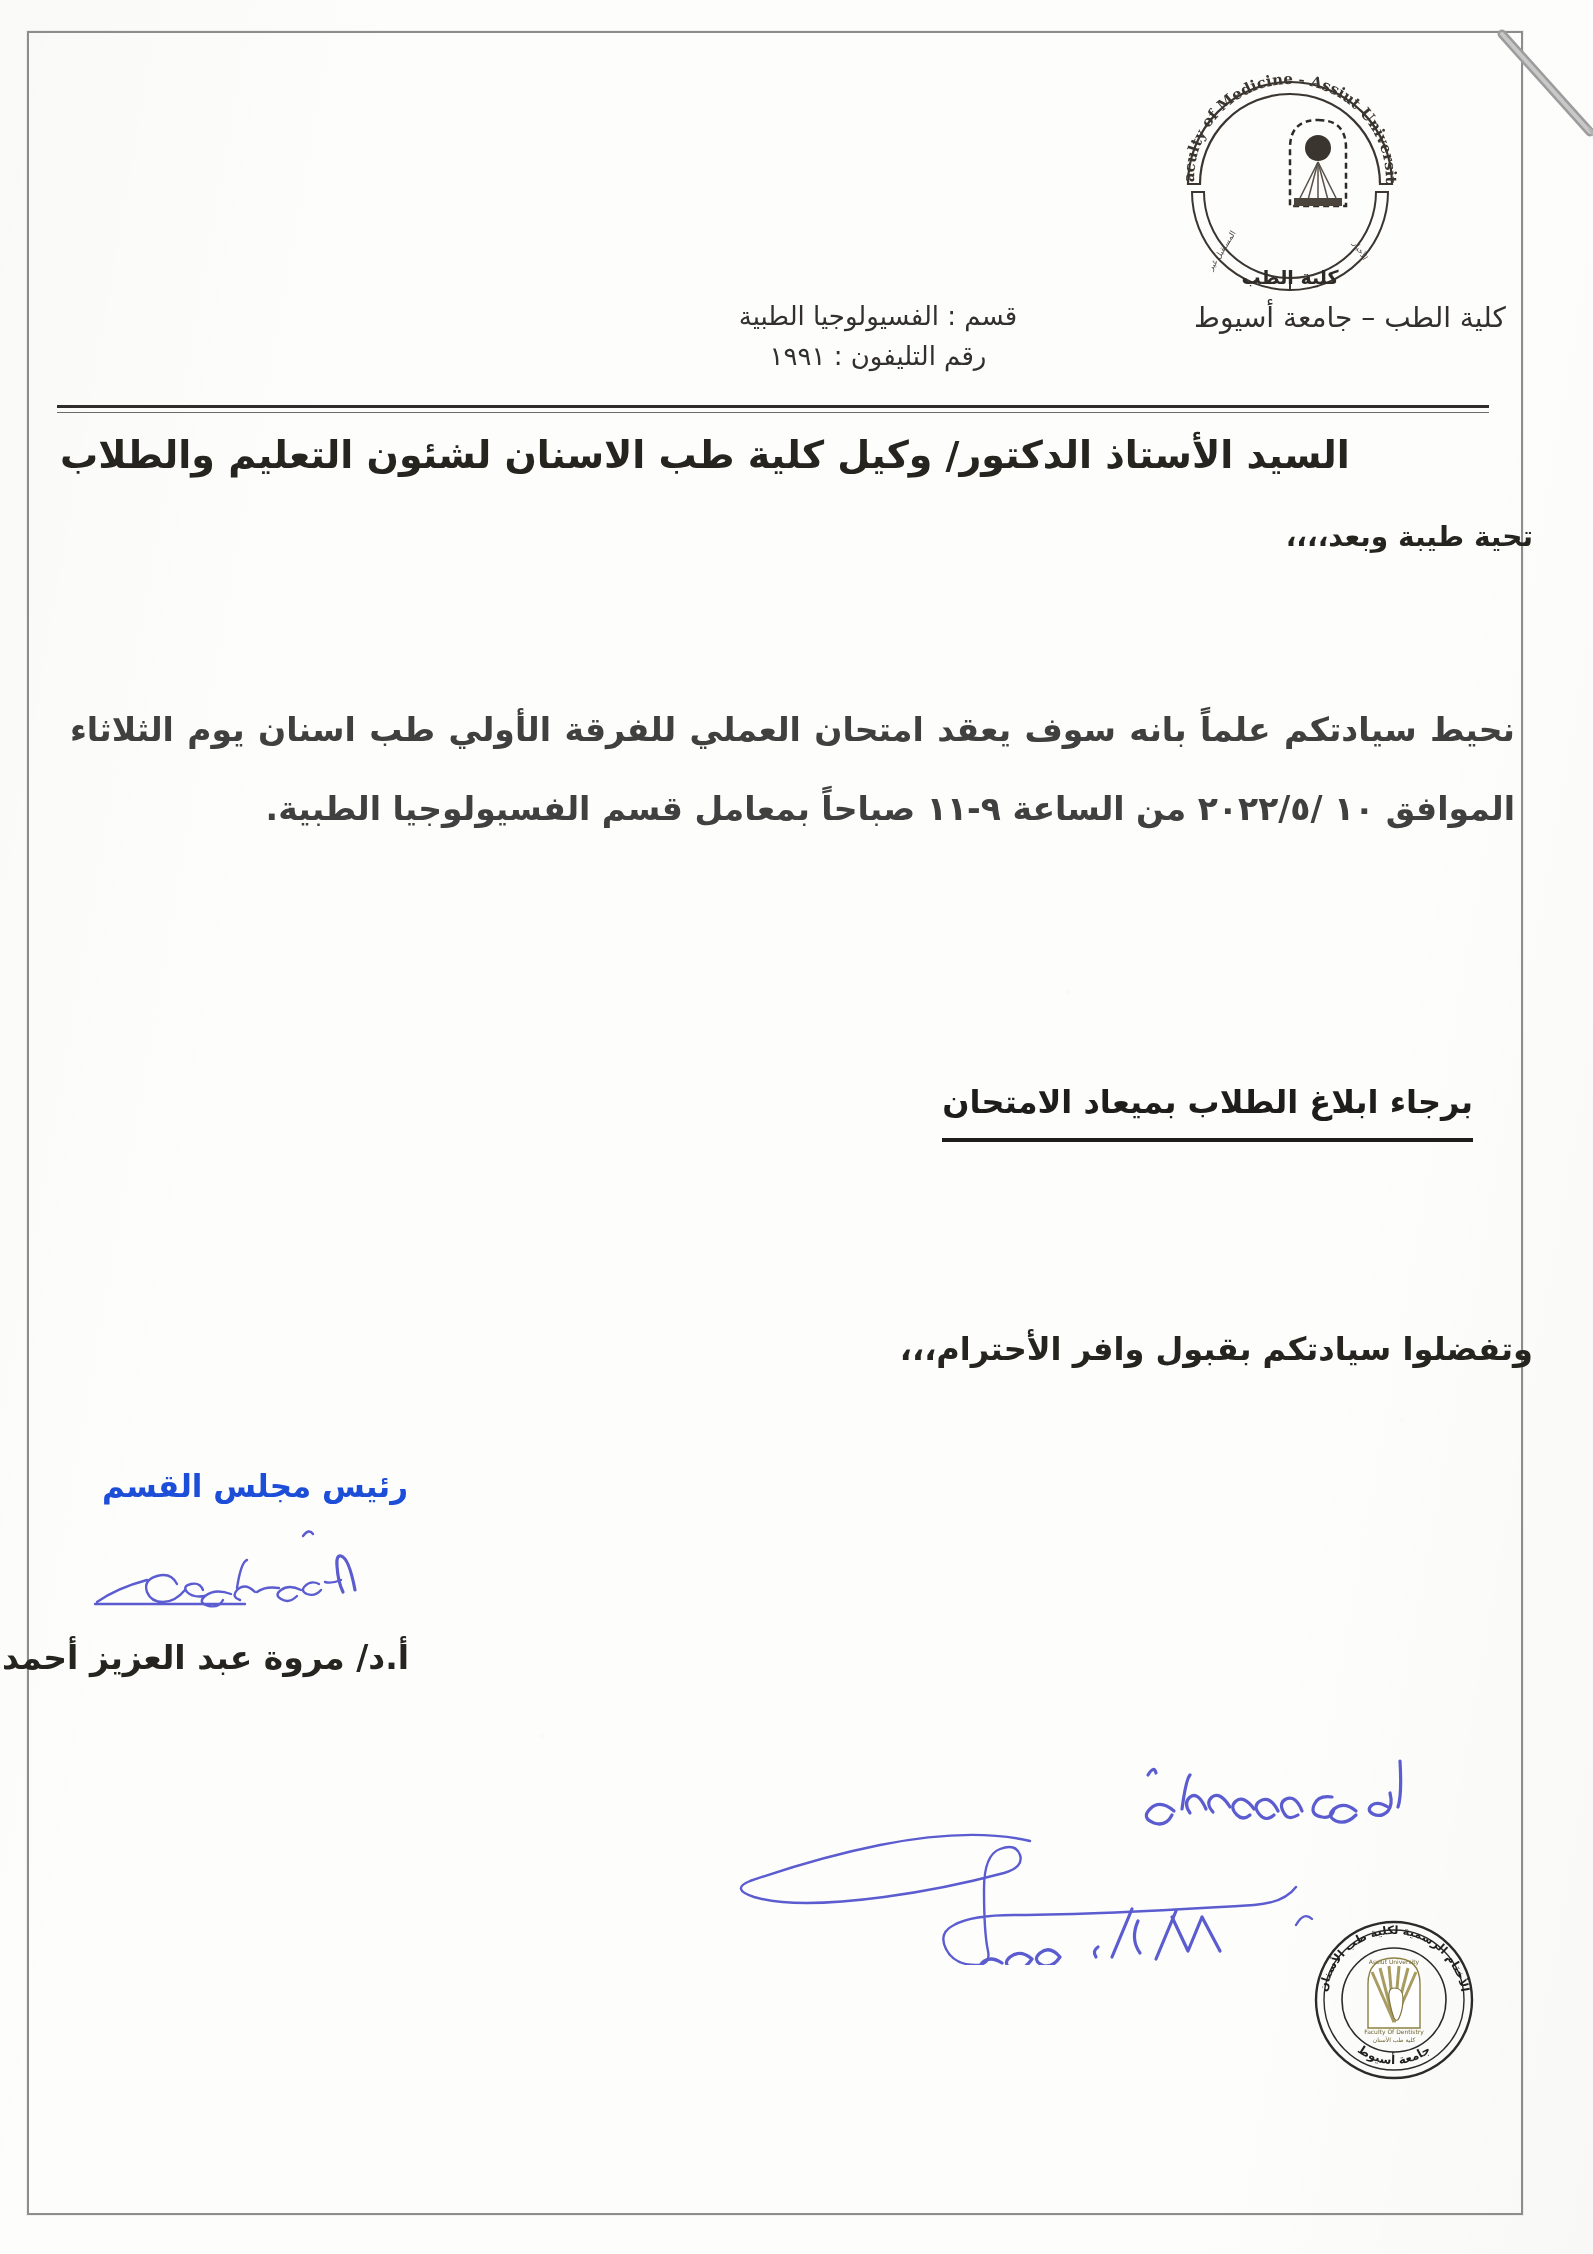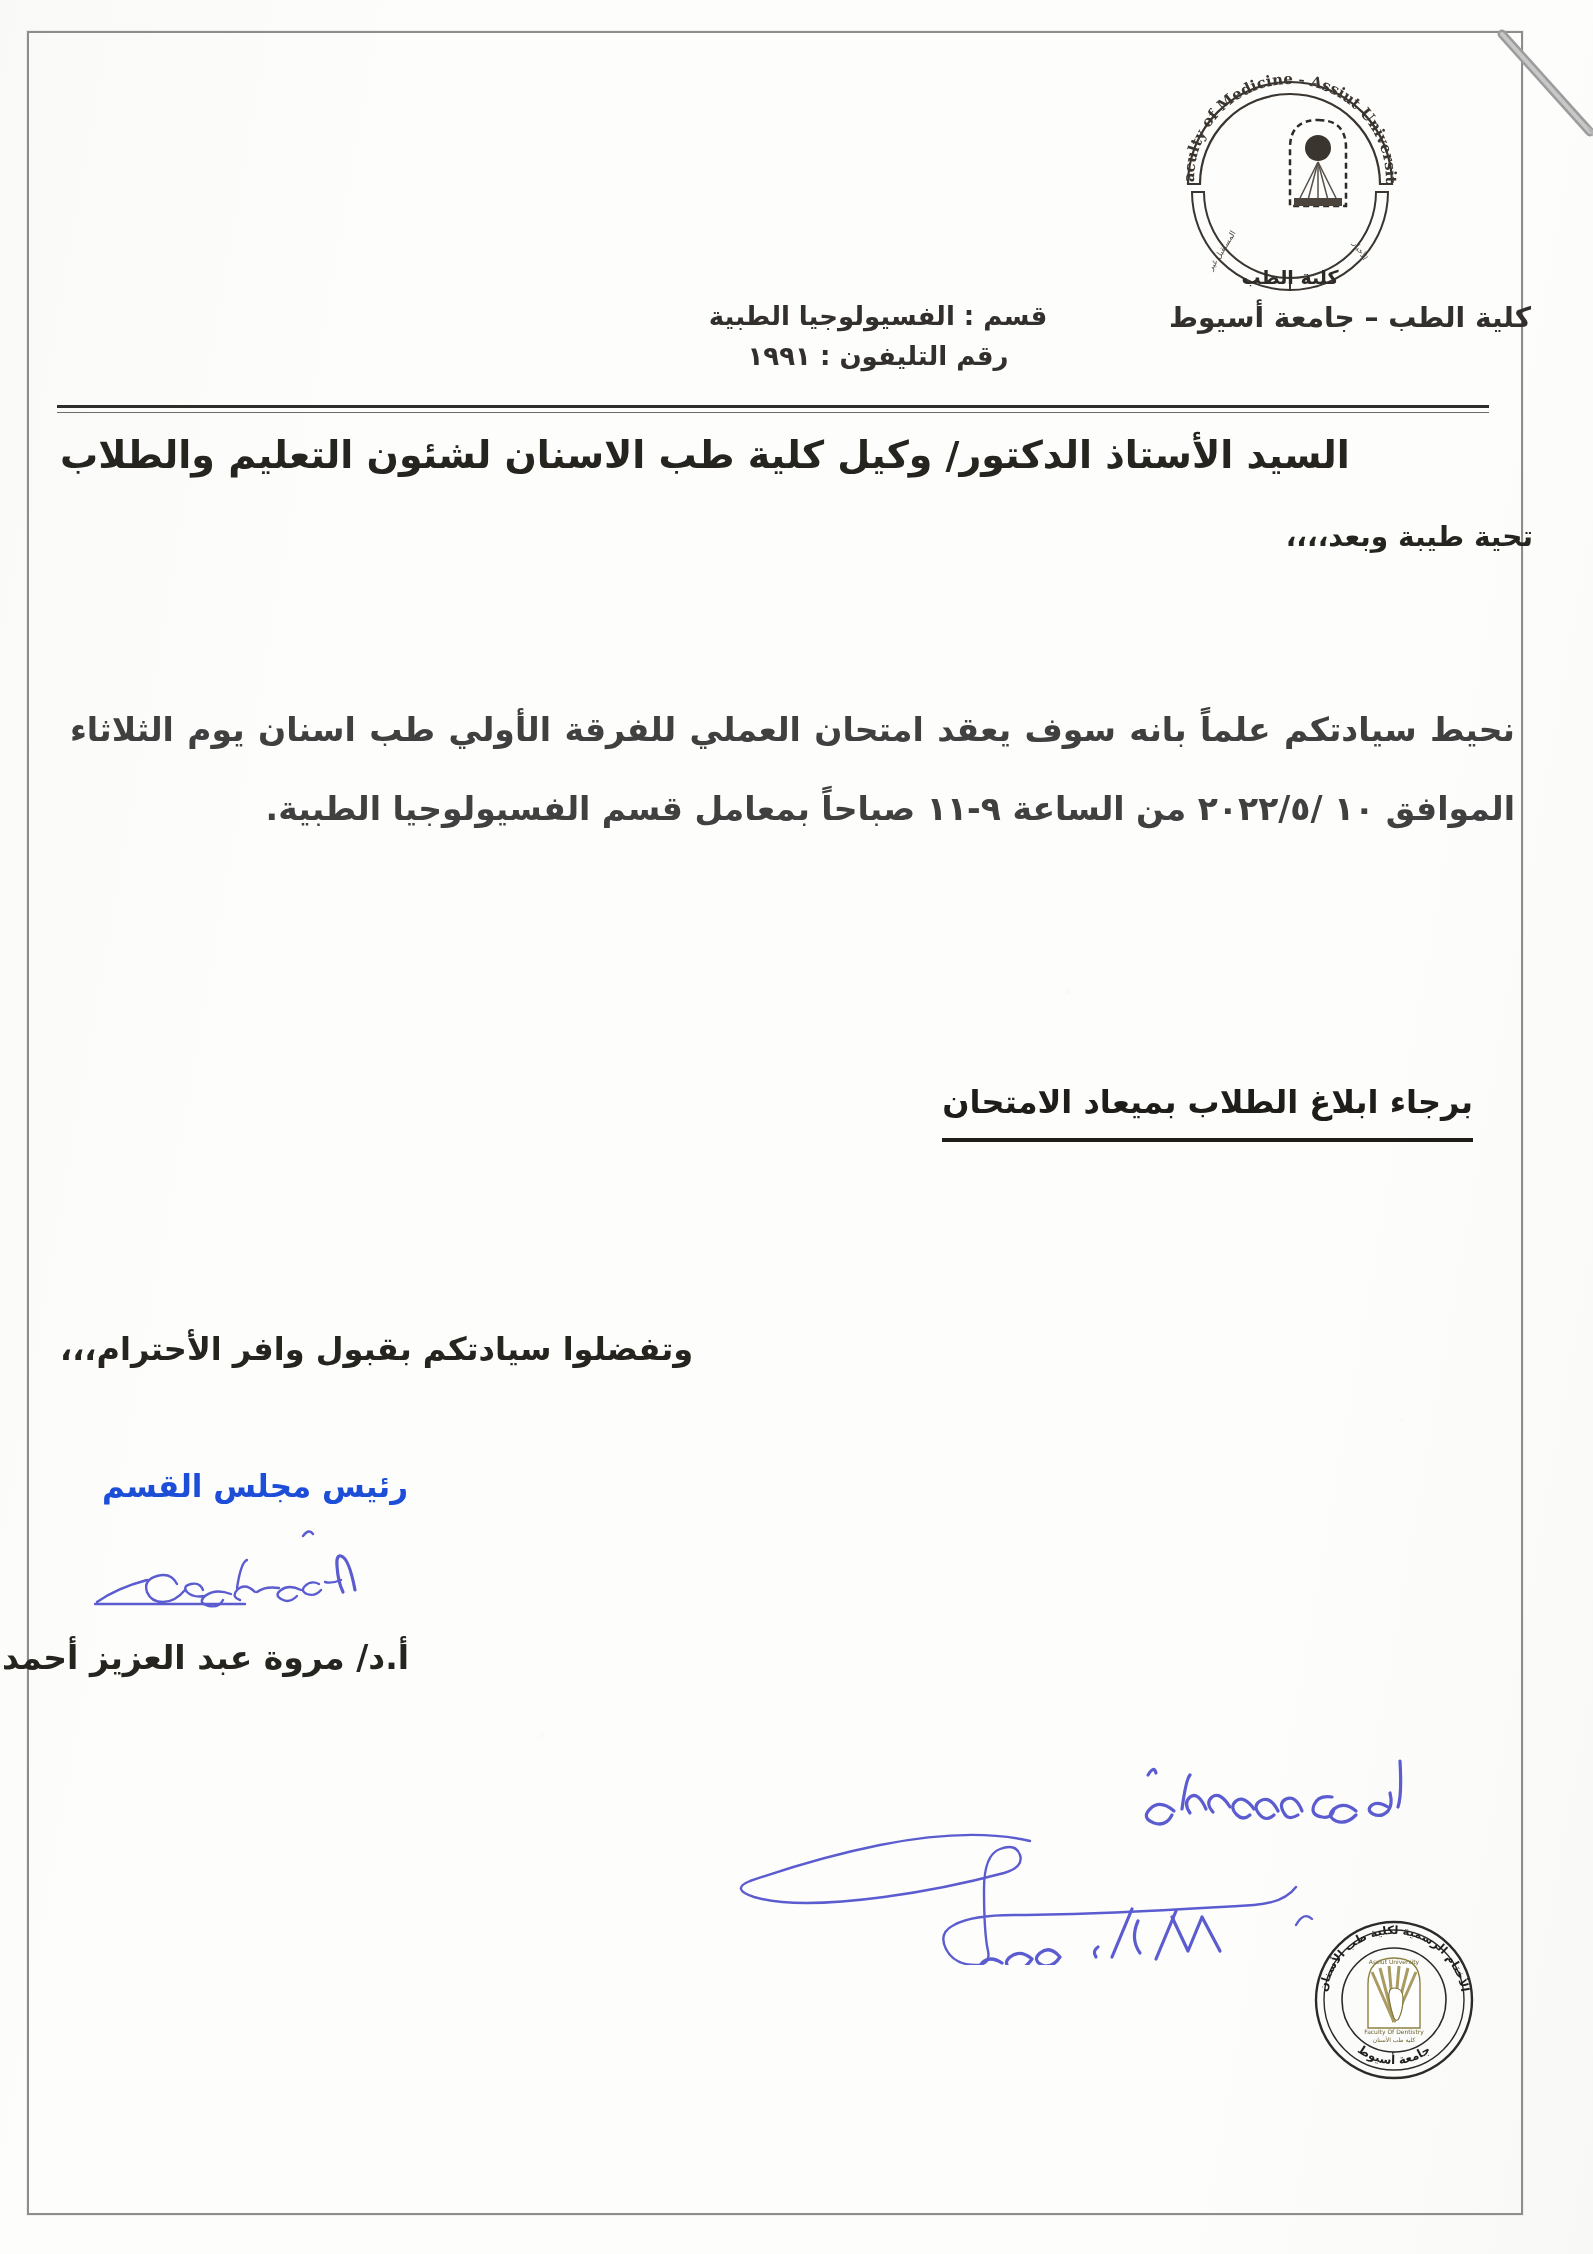--- a/index.html
+++ b/index.html
@@ -72,21 +72,21 @@
   }
   .head-right {
     position: absolute;
     right: 8px;
     top: 296px;
     width: 470px;
     text-align: center;
   }
   .head-line {
     font-family: "DejaVu Sans", sans-serif;
-    font-weight: 700;
+    font-weight: 400;
     font-size: 26px;
     color: #322f2c;
     line-height: 1.55;
     white-space: nowrap;
   }
   .head-line.uni {
     font-size: 28px;
     letter-spacing: 0.5px;
   }
 
@@ -149,21 +149,21 @@
     color: #1f1d1a;
     border-bottom: 4px solid #1f1d1a;
     padding-bottom: 17px;
   }
 
   .closing {
     position: absolute;
     left: 60px;
     right: 60px;
     top: 1330px;
-    text-align: left;
+    text-align: right;
     font-size: 32px;
     font-weight: 700;
     color: #26241f;
   }
 
   
   .sig-title {
     position: absolute;
     right: 1185px;
     top: 1468px;

